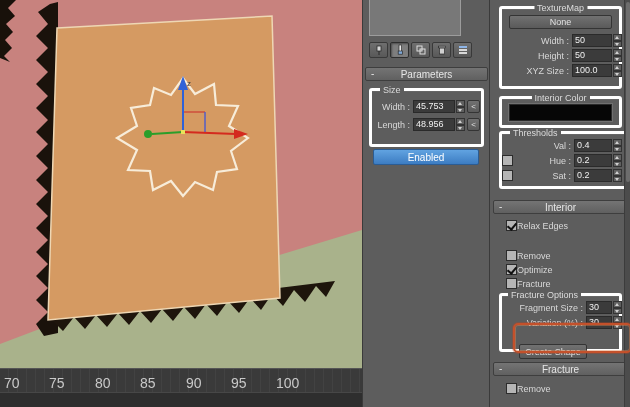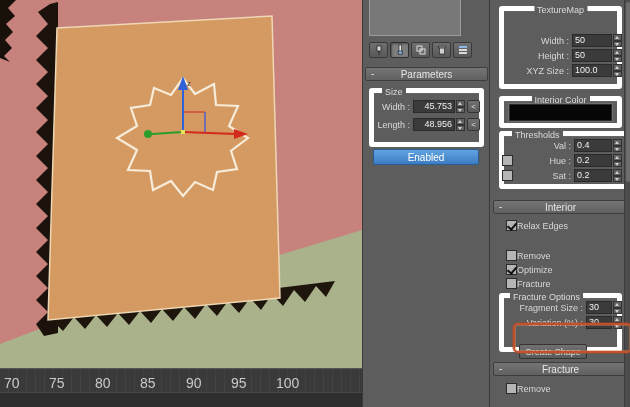--- a/index.html
+++ b/index.html
@@ -32,21 +32,21 @@
   .tools { position:absolute; left:6px; top:42px; display:flex; gap:2px; }
   .tool { width:19px; height:16px; background:linear-gradient(#6f6f6f,#585858);
           border:1px solid #393939; border-radius:2px; display:flex; align-items:center; justify-content:center; }
   .tool.pressed { background:#7e7e7e; border-color:#2e2e2e; box-shadow:inset 1px 1px 2px rgba(0,0,0,.4); }
 
   .rollhead { position:absolute; height:14px; background:linear-gradient(#747474,#606060);
               border:1px solid #3e3e3e; border-radius:2px; display:flex; align-items:center;
               justify-content:center; font-size:10px; color:#e6e6e6; }
   .rollhead .collapse { position:absolute; left:5px; top:0; line-height:12px; color:#e6e6e6; }
 
-  .grp { position:absolute; border:5px solid #ffffff; border-radius:3px;
+  .grp { position:absolute; border:3px solid #ffffff; border-radius:3px;
          box-shadow:inset 0 1px 0 rgba(255,255,255,.06); }
   .glabel { position:absolute; top:-6px; background:#5d5d5d; padding:0 3px; line-height:11px;
             color:#dcdcdc; white-space:nowrap; }
 
   .lbl { color:#d8d8d8; }
   .fld { height:13px; background:#3b3b3b; border:1px solid #2a2a2a; color:#f0f0f0;
          line-height:11px; padding:0 2px; overflow:hidden; }
   .spin { width:9px; height:13px; display:flex; flex-direction:column; margin-left:1px; }
   .spin b { flex:1; background:#606060; border:1px solid #333; position:relative; }
   .spin b.up::after { content:""; position:absolute; left:1px; top:1px;
@@ -59,21 +59,21 @@
   .btn-enabled { position:absolute; left:10px; top:149px; width:106px; height:16px;
          background:linear-gradient(#61a3e1,#3c7cc2); border:1px solid #2b5c93; border-radius:2px;
          color:#fff; font-size:10px; display:flex; align-items:center; justify-content:center; }
 
   .cb { width:11px; height:11px; background:#b5b5b5; border:1px solid #2c2c2c; position:relative; flex:none; }
   .cb.checked::after { content:""; position:absolute; left:2px; top:0; width:4px; height:7px;
         border:solid #111; border-width:0 2px 2px 0; transform:rotate(40deg); }
 
   .prow { position:absolute; left:10px; width:114px; height:13px; display:flex; align-items:center; }
   .prow .lbl { width:40px; text-align:right; padding-right:3px; }
-  .prow .fld { width:42px;text-align:right; }
+  .prow .fld { width:42px; }
   .syncbtn { width:13px; height:13px; margin-left:2px; font-size:8px; }
 
   .rrow { position:absolute; left:12px; width:120px; height:13px; display:flex; align-items:center; }
   .rrow .lbl { flex:1; text-align:right; padding-right:3px; }
   .fld-40 { width:40px; } .fld-38 { width:38px; } .fld-26 { width:26px; }
   .cbspacer { width:13px; flex:none; }
   .crow { position:absolute; left:16px; height:13px; display:flex; align-items:center; }
 
   .swatch { position:absolute; background:#060606; border:1px solid #2a2a2a;
             box-shadow:0 0 0 1px rgba(255,255,255,.12); }
@@ -201,20 +201,21 @@
     </div>
 
     <div class="btn-enabled">Enabled</div>
   </div>
 
   <div class="rightpanel">
 
     <div class="grp" style="left:9px; top:6px; width:123px; height:83px;">
       <span class="glabel" style="left:50%; transform:translateX(-50%);">TextureMap</span>
     </div>
+    <div class="btn" style="position:absolute; left:19px; top:15px; width:103px; height:14px;">None</div>
 
     <div class="rrow" style="top:34px;">
       <span class="lbl">Width :</span>
       <span class="fld fld-40">50</span>
       <span class="spin">
           <b class="up"></b>
           <b class="dn"></b>
         </span>
     </div>
     <div class="rrow" style="top:49px;">

